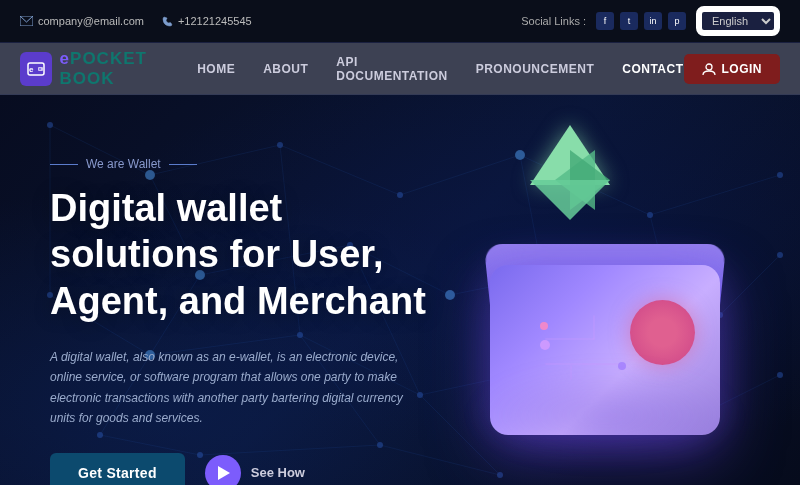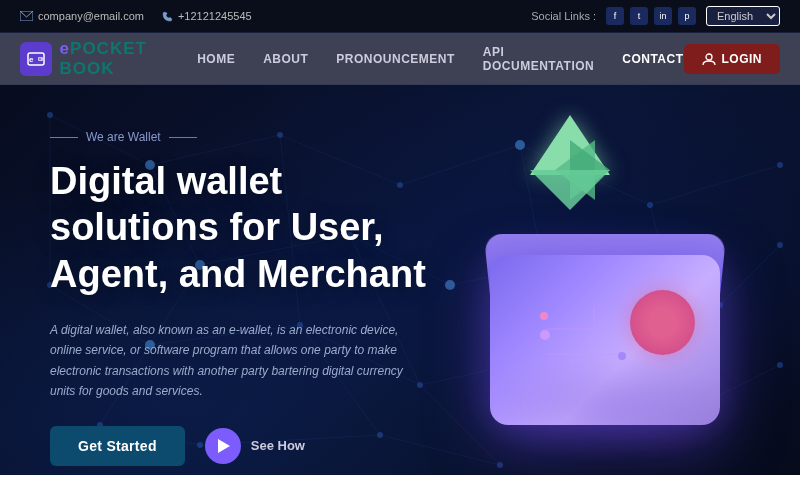--- a/index.html
+++ b/index.html
@@ -20,22 +20,22 @@
     #topbar .left span { display: flex; align-items: center; gap: 5px; color: #bbb; }
     #topbar .right { display: flex; align-items: center; gap: 10px; }
     #topbar .social-label { color: #aaa; }
     .social-icons { display: flex; gap: 6px; }
     .social-icon {
       width: 18px; height: 18px; background: #1a2a5e; border-radius: 3px;
       display: flex; align-items: center; justify-content: center;
       color: #fff; font-size: 9px; cursor: pointer;
     }
     #lang-select {
-      background: #1a2040; border: 1px solid #ffffff; color: #ccc;
-      padding: 2px 6px; font-size: 11px; border-radius: 3px; cursor: pointer;
+      background: #1a2040; border: 6px solid #ffffff; color: #ccc;
+      padding: 2px 6px; font-size: 11px; border-radius: 8px; cursor: pointer;
     }
 
     
     #navbar {
       background: #0d1228cc;
       backdrop-filter: blur(4px);
       padding: 0 20px;
       display: flex;
       align-items: center;
       justify-content: space-between;
@@ -84,21 +84,21 @@
 
     
     .network-svg {
       position: absolute; inset: 0; width: 100%; height: 100%; opacity: 0.5;
     }
 
     
     .hero-content {
       position: absolute;
       left: 50px;
-      top: 45px;
+      top: 62px;
       width: 440px;
       z-index: 5;
     }
     .we-are-wallet {
       display: flex; align-items: center; gap: 8px;
       color: #8899cc; font-size: 12px; margin-bottom: 14px;
     }
     .we-are-wallet .line { width: 28px; height: 1px; background: #5b7ccc; }
     .hero-title {
       color: #fff; font-size: 38px; font-weight: 700;
@@ -280,22 +280,22 @@
         <text x="3" y="13" font-size="8" fill="#fff" font-weight="bold">e</text>
       </svg>
     </div>
     <div class="logo-text">
       <span style="color:#7c5cfc">e</span><span>POCKET BOOK</span>
     </div>
   </div>
   <nav class="nav-links">
     <a class="nav-link">HOME</a>
     <a class="nav-link">ABOUT</a>
+    <a class="nav-link">API DOCUMENTATION</a>
     <a class="nav-link">PRONOUNCEMENT</a>
-    <a class="nav-link">API DOCUMENTATION</a>
     <a class="nav-link contact">CONTACT</a>
   </nav>
   <button class="login-btn">
     <svg width="14" height="14" viewBox="0 0 14 14" fill="none">
       <circle cx="7" cy="5" r="3" stroke="#fff" stroke-width="1.3"></circle>
       <path d="M1 13 Q1 9 7 9 Q13 9 13 13" stroke="#fff" stroke-width="1.3" fill="none"></path>
     </svg>
     <span>LOGIN</span>
   </button>
 </div>

